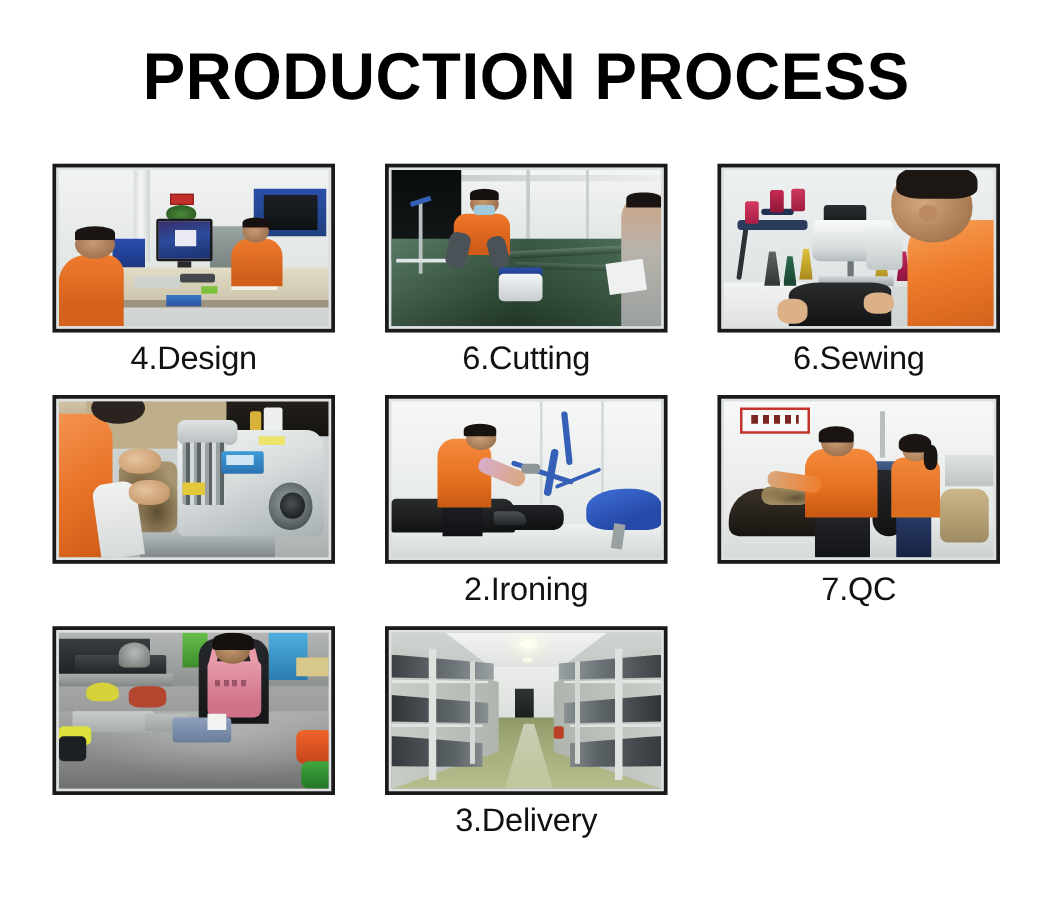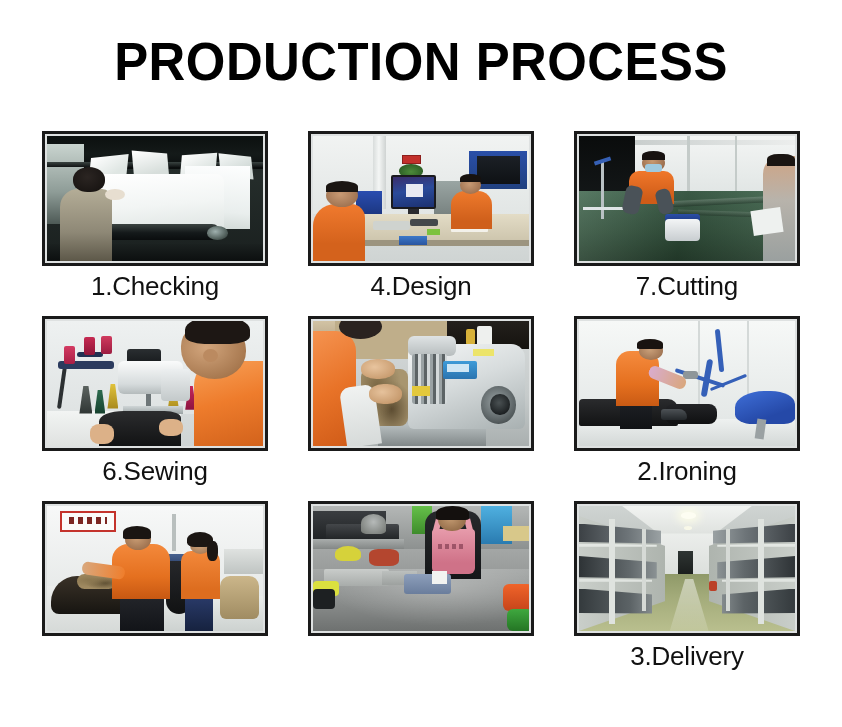--- a/index.html
+++ b/index.html
@@ -1011,44 +1011,20 @@
 </style>
 </head>
 <body>
 
 <div id="page">
 
   <h1 id="page-title">PRODUCTION PROCESS</h1>
 
   <div id="process-grid">
 
-    <div class="process-step">
-      <div class="photo-frame">
-        <div class="photo">
-          <div class="sc-check">
-            <div class="layer ceil"></div>
-            <div class="layer wallL"></div>
-            <div class="layer bar"></div>
-            <div class="layer clothA"></div>
-            <div class="layer clothB"></div>
-            <div class="layer clothC"></div>
-            <div class="layer clothD"></div>
-            <div class="layer sheet2"></div>
-            <div class="layer sheet"></div>
-            <div class="layer roller"></div>
-            <div class="layer rollEnd"></div>
-            <div class="layer floor"></div>
-            <div class="layer manBody"></div>
-            <div class="layer manHead"></div>
-            <div class="layer hand"></div>
-          </div>
-        </div>
-      </div>
-      <div class="step-caption">1.Checking</div>
-    </div>
 
     <div class="process-step">
       <div class="photo-frame">
         <div class="photo">
           <div class="sc-design">
             <div class="layer wall"></div>
             <div class="layer column"></div>
             <div class="layer redsign"></div>
             <div class="layer rack"></div>
             <div class="layer rackdark"></div>
@@ -1099,21 +1075,21 @@
             <div class="layer manHair"></div>
             <div class="layer mask"></div>
             <div class="layer machineTop"></div>
             <div class="layer machine"></div>
             <div class="layer manR"></div>
             <div class="layer manRHair"></div>
             <div class="layer paperR"></div>
           </div>
         </div>
       </div>
-      <div class="step-caption">7.Cutting</div>
+      <div class="step-caption">6.Cutting</div>
     </div>
 
     <div class="process-step">
       <div class="photo-frame">
         <div class="photo">
           <div class="sc-sew">
             <div class="layer wall"></div>
             <div class="layer tableTop"></div>
             <div class="layer cable"></div>
             <div class="layer spoolStand"></div>
@@ -1225,20 +1201,21 @@
             <div class="layer m1Head"></div>
             <div class="layer m1Hair"></div>
             <div class="layer m2Legs"></div>
             <div class="layer m2Body"></div>
             <div class="layer m2Head"></div>
             <div class="layer m2Hair"></div>
             <div class="layer m2Pony"></div>
           </div>
         </div>
       </div>
+      <div class="step-caption">7.QC</div>
     </div>
 
     <div class="process-step">
       <div class="photo-frame">
         <div class="photo">
           <div class="sc-pack">
             <div class="layer bgTop"></div>
             <div class="layer greenCurtain"></div>
             <div class="layer blueCurtain"></div>
             <div class="layer shelfR"></div>

